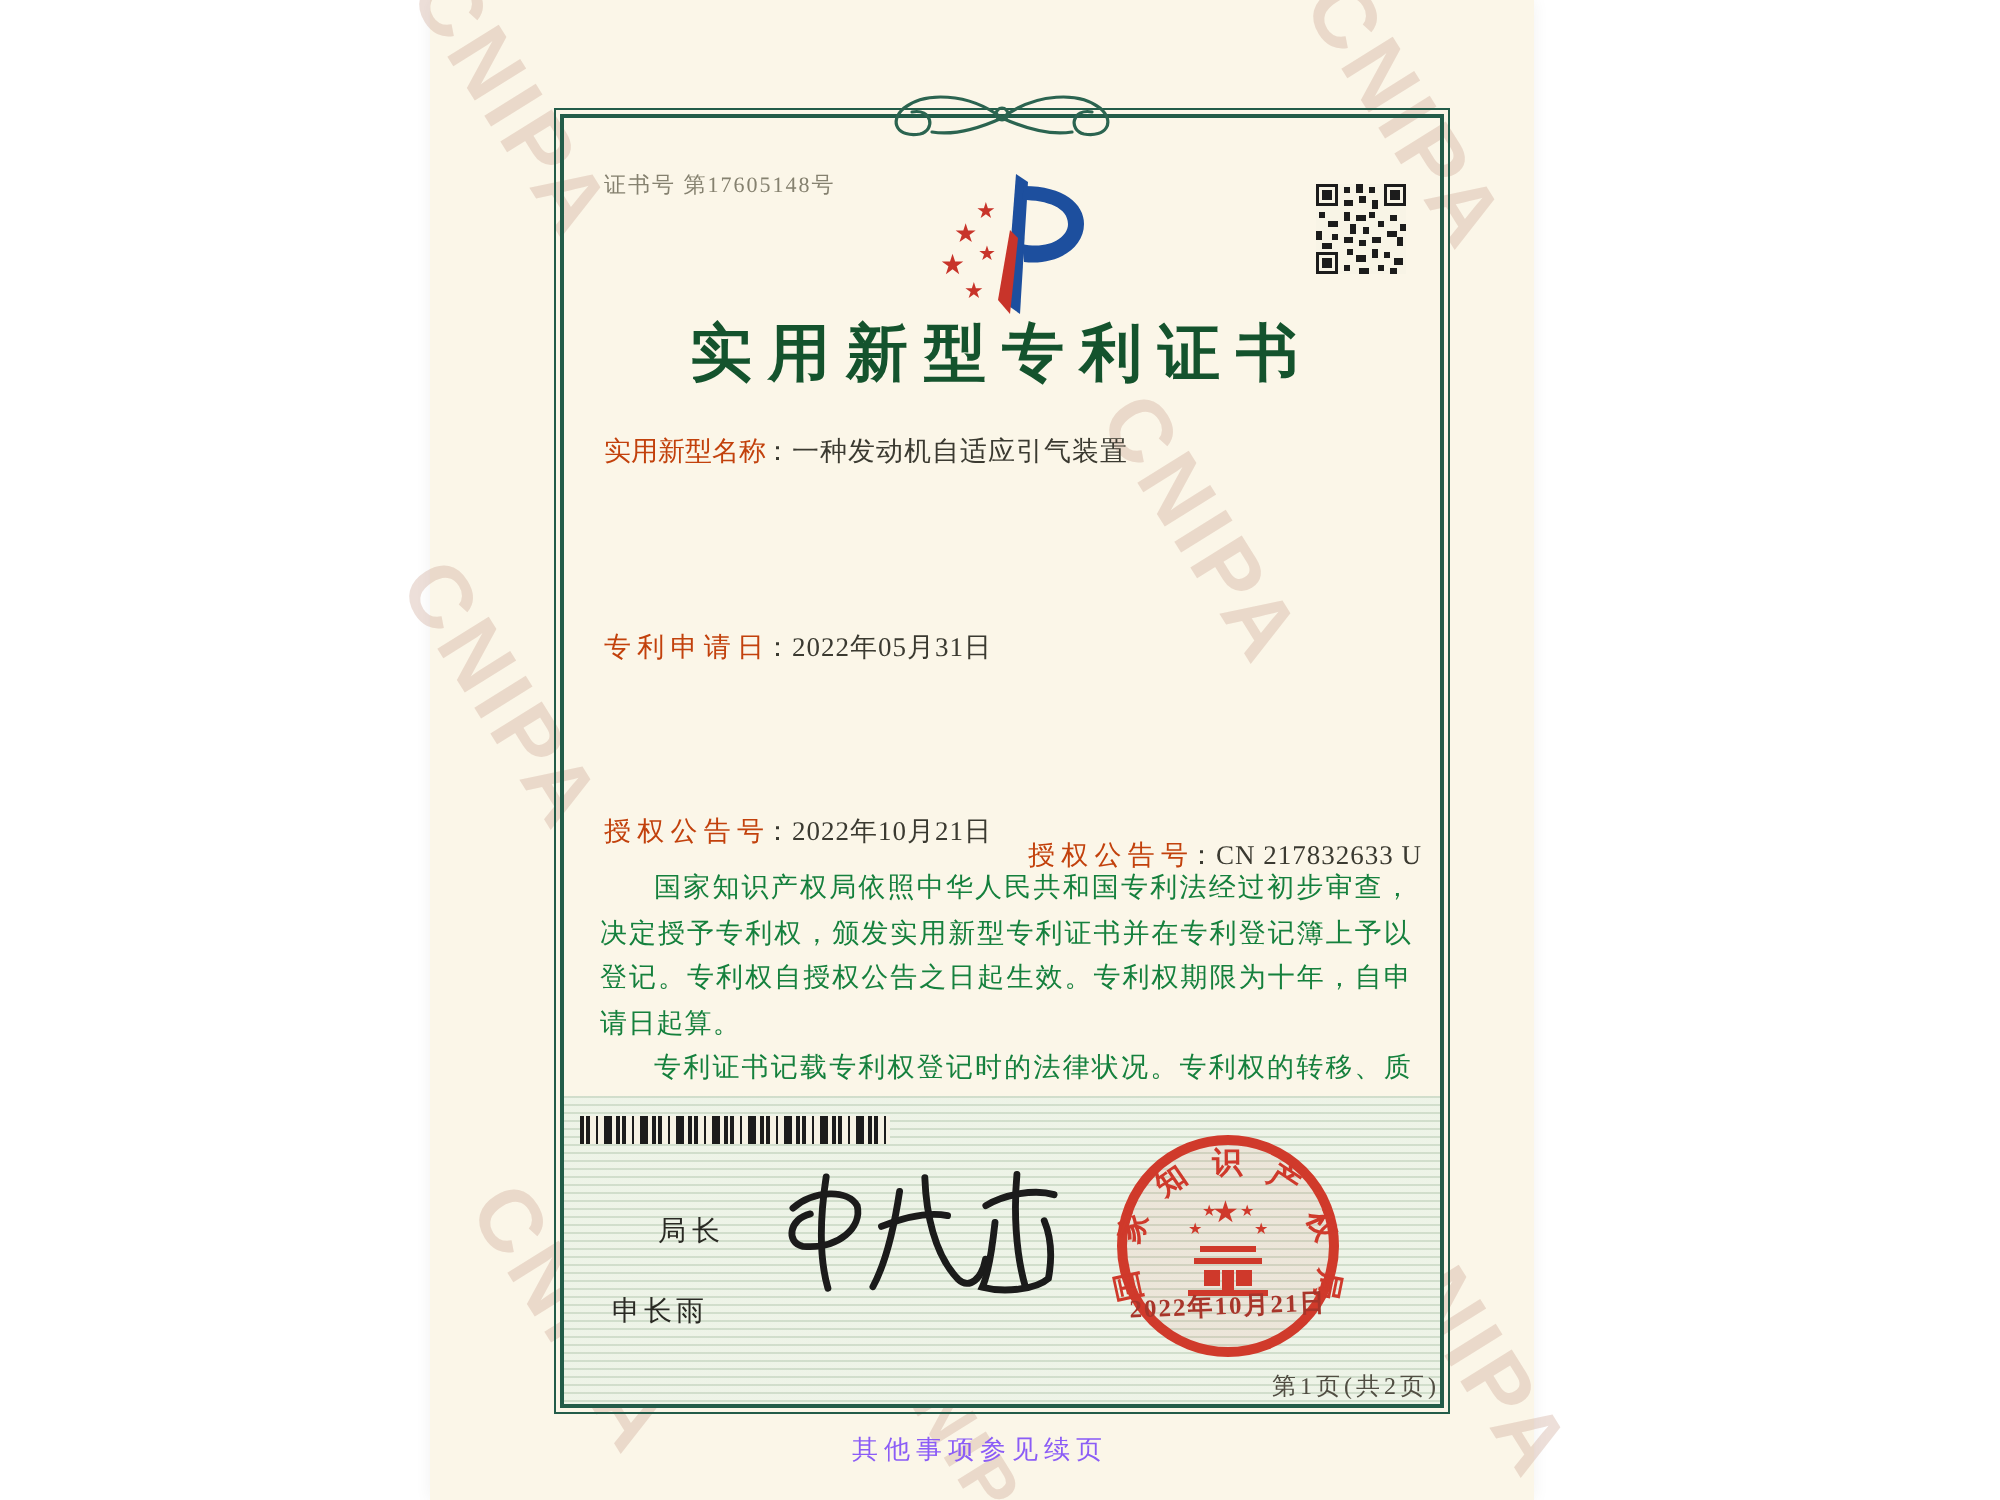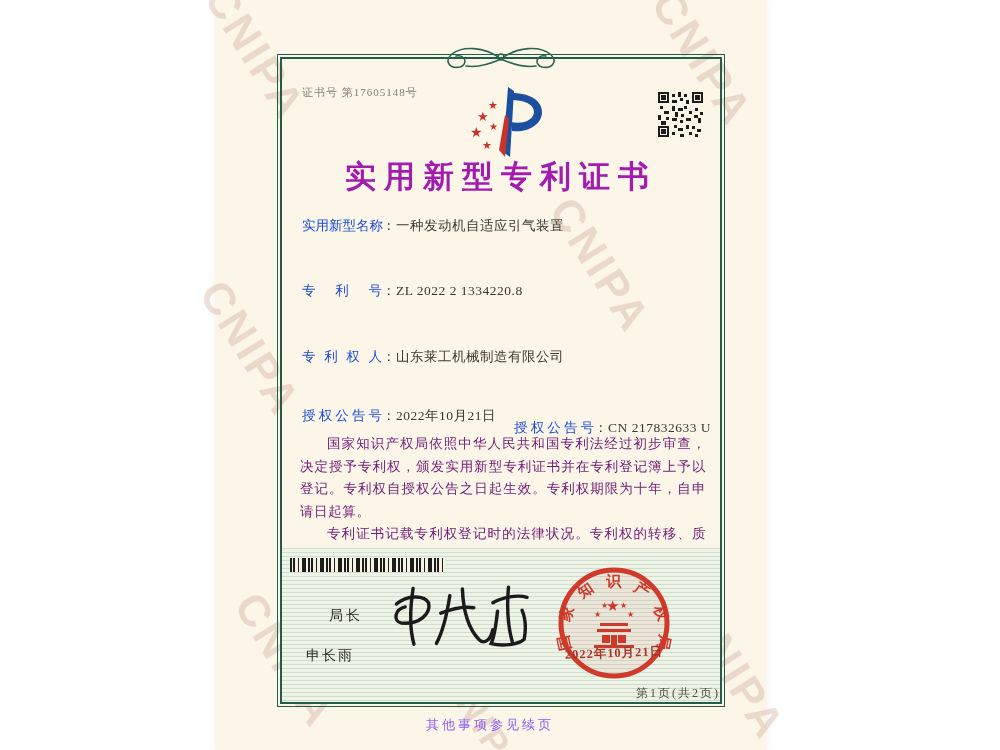--- a/index.html
+++ b/index.html
@@ -19,30 +19,30 @@
          box-sizing:border-box;}
   .orn-top{position:absolute;left:50%;top:-17px;transform:translateX(-50%);}
   .orn-corner{position:absolute;bottom:-4px;}
   .orn-bl{left:-6px;}
   .orn-br{right:-6px;transform:scaleX(-1);}
   
   .cert-no{position:absolute;left:20px;top:26px;font-size:11px;color:#85816f;letter-spacing:1px;}
   .logo{position:absolute;left:182px;top:28px;width:80px;height:74px;}
   .qr{position:absolute;left:376px;top:33px;width:45px;height:45px;}
   .title{position:absolute;left:0;right:0;top:97px;text-align:center;
-         font-size:31px;font-weight:700;letter-spacing:8px;color:#a21caf;}
+         font-size:31px;font-weight:700;letter-spacing:8px;color:#14532d;}
   
   .frow{position:absolute;left:20px;right:10px;font-size:13.5px;color:#3b3a31;white-space:nowrap;}
-  .flabel{display:inline-block;width:80px;text-align:justify;text-align-last:justify;color:#1d4ed8;}
+  .flabel{display:inline-block;width:80px;text-align:justify;text-align-last:justify;color:#c2410c;}
   .colon{display:inline-block;width:14px;}
   .fvalue{letter-spacing:0.5px;}
   .grant-right{position:absolute;left:212px;top:12px;}
   
   .paras{position:absolute;left:18px;top:374px;width:406px;font-size:13.5px;
-         line-height:22.5px;color:#701a75;letter-spacing:0.6px;text-align:justify;}
+         line-height:22.5px;color:#15803d;letter-spacing:0.6px;text-align:justify;}
   .paras p{margin:0;text-indent:2em;}
   
   .band{position:absolute;left:0;right:0;top:489px;bottom:0;
         background-color:#edf2e6;
         background-image:repeating-linear-gradient(180deg,
            rgba(110,150,110,0.22) 0 1px, rgba(238,244,232,0.7) 1px 4px);}
   
   .barcode{position:absolute;left:8px;top:499px;width:155px;height:14px;
         background:repeating-linear-gradient(90deg,#1c1c1c 0 2px,#f6f2e4 2px 3px,
            #1c1c1c 3px 5px,#f6f2e4 5px 8px,#1c1c1c 8px 9px,#f6f2e4 9px 12px,
@@ -168,25 +168,22 @@
             <rect x="20" y="26" width="2" height="2"></rect>
           <rect x="24" y="27" width="2" height="2"></rect>
         </g>
       </svg>
 
       <div class="title">实用新型专利证书</div>
 
       <div class="frow" style="top:158px">
         <span class="flabel">实用新型名称</span><span class="colon">：</span><span class="fvalue">一种发动机自适应引气装置</span>
       </div>
-      <div class="frow" style="top:223px">
-        <span class="flabel">专利号</span><span class="colon">：</span><span class="fvalue">ZL 2022 2 1334220.8</span>
-      </div>
-      <div class="frow" style="top:289px">
-        <span class="flabel">专利权人</span><span class="colon">：</span><span class="fvalue">山东莱工机械制造有限公司</span>
+      <div class="frow" style="top:256px">
+        <span class="flabel">专利申请日</span><span class="colon">：</span><span class="fvalue">2022年05月31日</span>
       </div>
       <div class="frow" style="top:348px">
         <span><span class="flabel">授权公告号</span><span class="colon">：</span><span class="fvalue">2022年10月21日</span></span>
         <span class="grant-right"><span class="flabel">授权公告号</span><span class="colon">：</span><span class="fvalue">CN 217832633 U</span></span>
       </div>
 
       <div class="paras">
         <p>国家知识产权局依照中华人民共和国专利法经过初步审查，决定授予专利权，颁发实用新型专利证书并在专利登记簿上予以登记。专利权自授权公告之日起生效。专利权期限为十年，自申请日起算。</p>
         <p>专利证书记载专利权登记时的法律状况。专利权的转移、质押、无效、终止、恢复和专利权人的姓名或名称、国籍、地址变更等事项记载在专利登记簿上。</p>
       </div>

